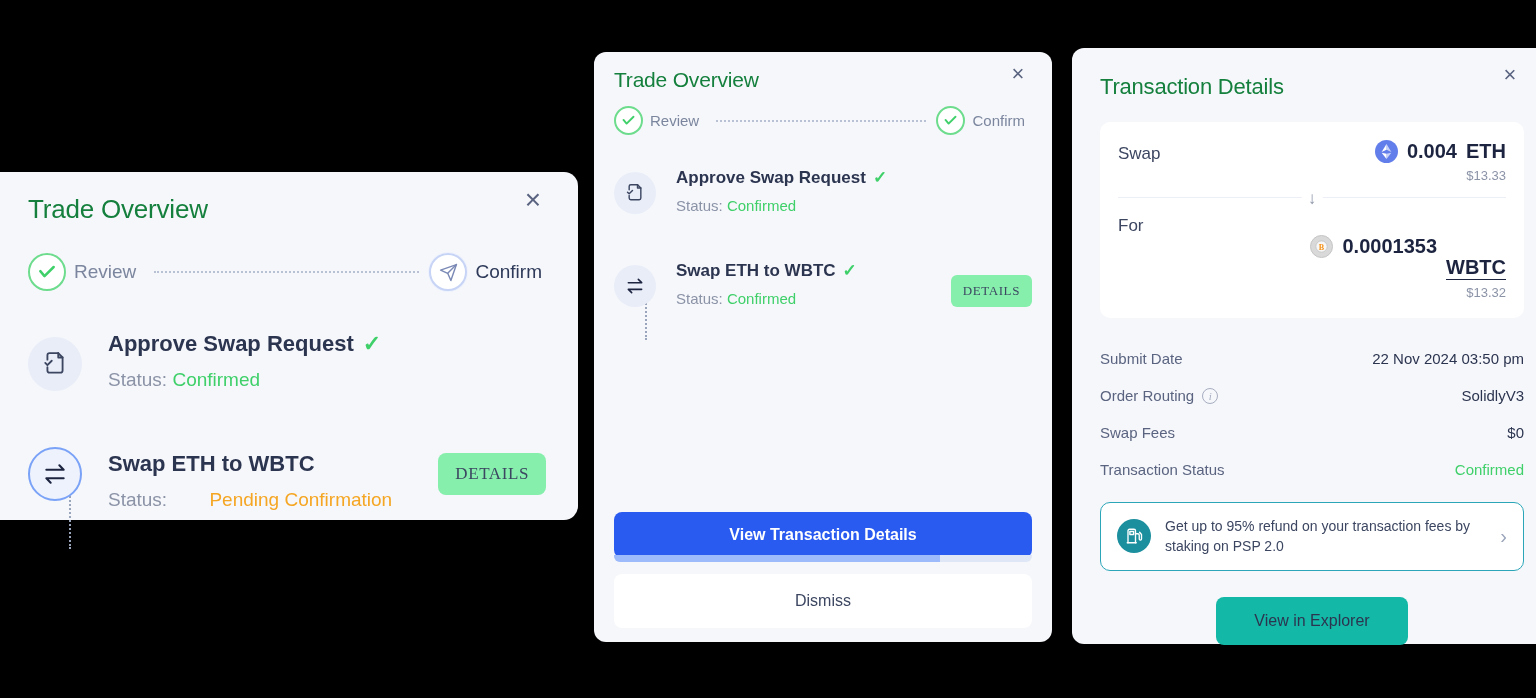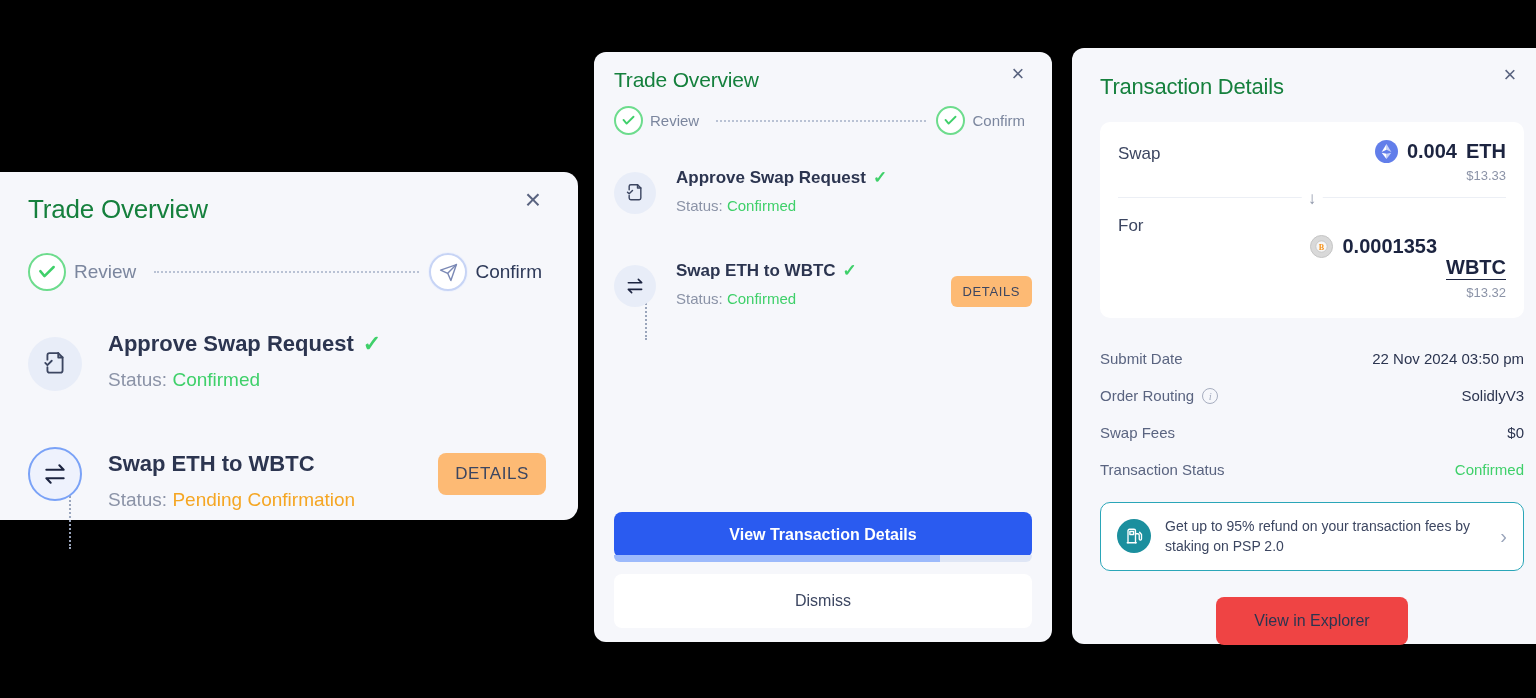--- a/index.html
+++ b/index.html
@@ -68,30 +68,30 @@
     flex: 0 0 auto; background: #e8edf8;
   }
   .task-icon-wrap.active { background: #eef2fd; border: 2px solid #7aa2f7; }
   .task-body { flex: 1 1 auto; }
   .task-name {
     color: #2c3550; font-weight: bold;
     display: flex; align-items: center; gap: 9px;
   }
   .task-status { color: #8b93a7; }
   .status-val.confirmed { color: #3fd06a; }
-  .status-val.pending { color: #f5a623; }
+  .status-val.pending { color: #f5a623; margin-left: 37px; }
   .check { color: #3fd06a; font-weight: 700; }
   .connector {
     position: absolute;
     border-left: 2px dotted #9aa5bb;
   }
   .details-btn {
-    background: #fdba74; color: #3c4661;
+    background: #86efac; color: #3c4661;
     border: none; cursor: pointer;
-    font-family: Liberation Sans, sans-serif; letter-spacing: 0.6px;
+    font-family: Liberation Serif, serif; letter-spacing: 0.6px;
   }
 
   #panel-left .task-list { margin-top: 36px; }
   #panel-left .task-icon-wrap { width: 54px; height: 54px; }
   #panel-left .task-row + .task-row { margin-top: 56px; }
   #panel-left .task-body { margin-left: 26px; padding-top: 4px; }
   #panel-left .task-name { font-size: 22px; }
   #panel-left .task-status { font-size: 19px; margin-top: 12px; }
   #panel-left .connector { left: 41px; top: 166px; height: 56px; }
   #panel-left .details-btn {
@@ -208,21 +208,21 @@
   .promo-icon {
     width: 34px; height: 34px; border-radius: 50%;
     background: #1b8f9e; flex: 0 0 auto;
     display: flex; align-items: center; justify-content: center;
   }
   .promo-text { flex: 1 1 auto; font-size: 14px; color: #3c4661; line-height: 1.45; }
   .promo-chev { color: #9aa5bb; font-size: 20px; }
 
   .explorer-wrap { display: flex; justify-content: center; margin-top: 26px; }
   .explorer-btn {
-    background: #ef4444; color: #2c3550; border: none;
+    background: #14b8a6; color: #2c3550; border: none;
     font-family: inherit; font-size: 16px; cursor: pointer;
     padding: 15px 38px; border-radius: 8px;
   }
 </style>
 </head>
 <body>
 
 <div class="stage">
 
   <div class="panel" id="panel-left">

